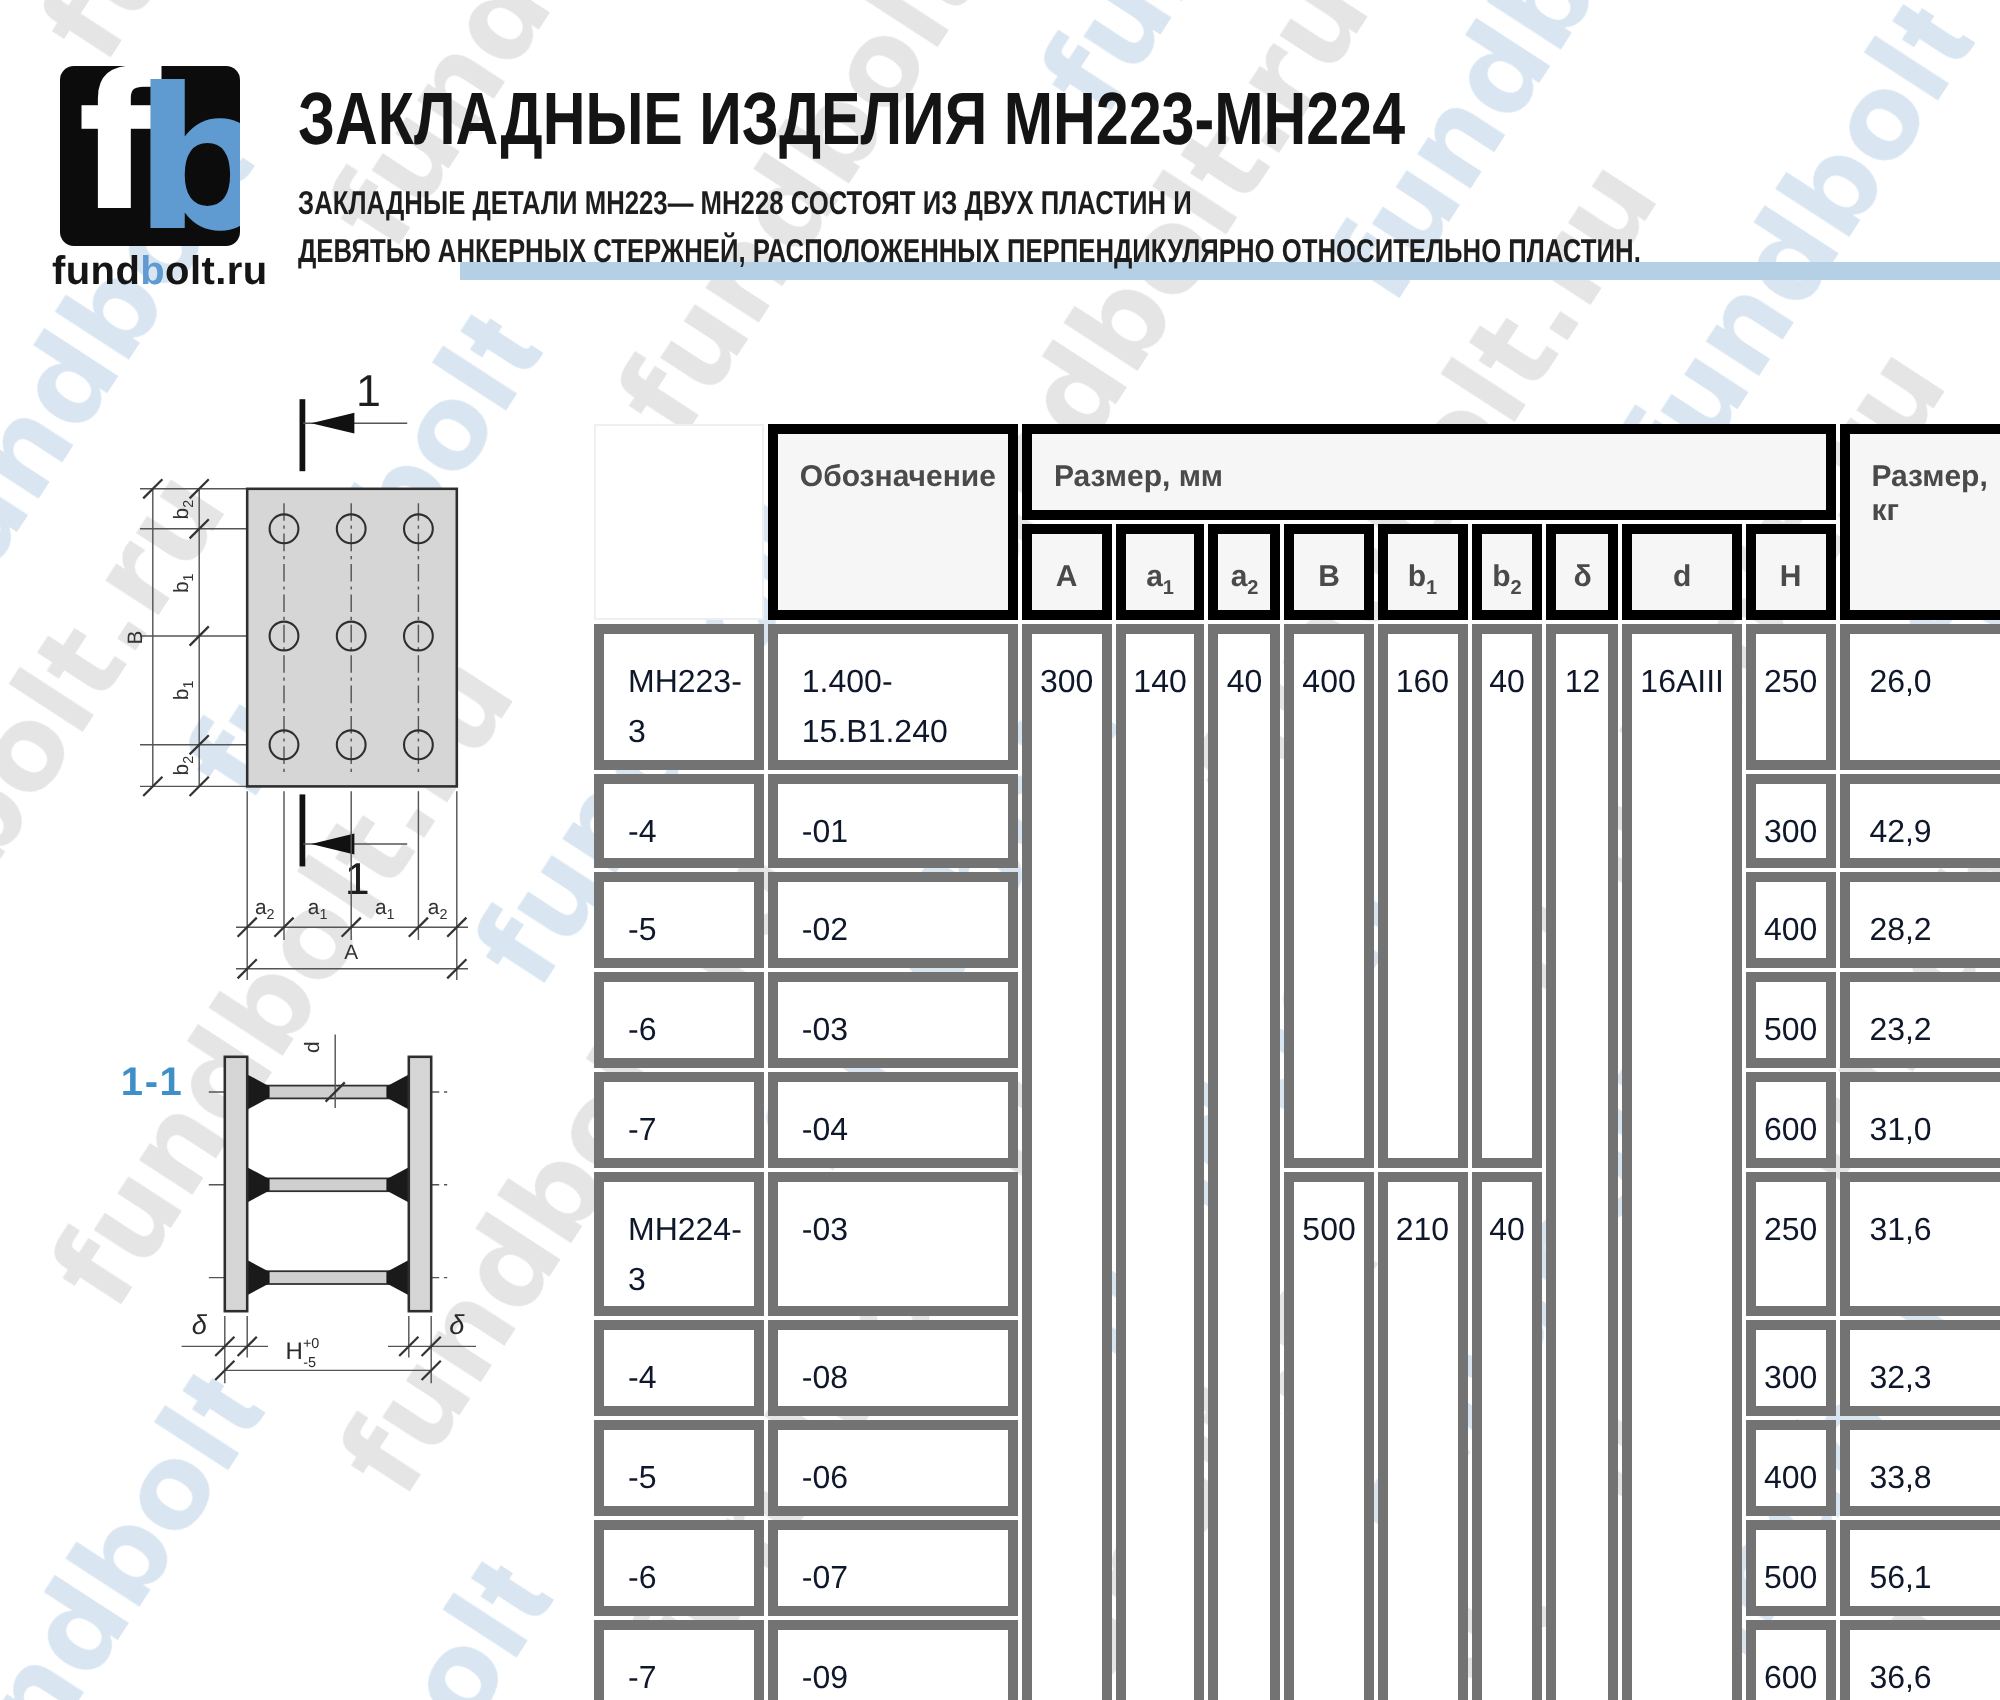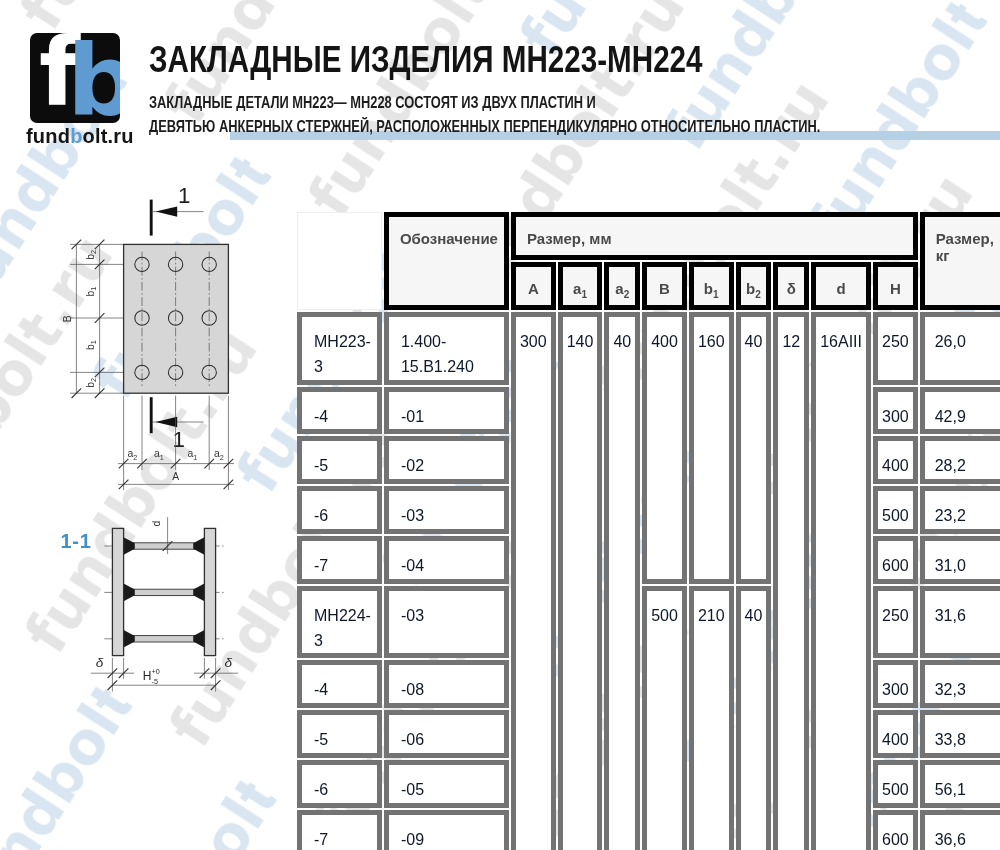--- a/index.html
+++ b/index.html
@@ -297,21 +297,21 @@
       <td class="ml">32,3</td>
     </tr>
     <tr class="std">
       <td class="l">-5</td>
       <td class="l">-06</td>
       <td>400</td>
       <td class="ml">33,8</td>
     </tr>
     <tr class="std">
       <td class="l">-6</td>
-      <td class="l">-05</td>
+      <td class="l">-07</td>
       <td>500</td>
       <td class="ml">56,1</td>
     </tr>
     <tr class="std">
       <td class="l">-7</td>
       <td class="l">-09</td>
       <td>600</td>
       <td class="ml">36,6</td>
     </tr>
   </tbody>

